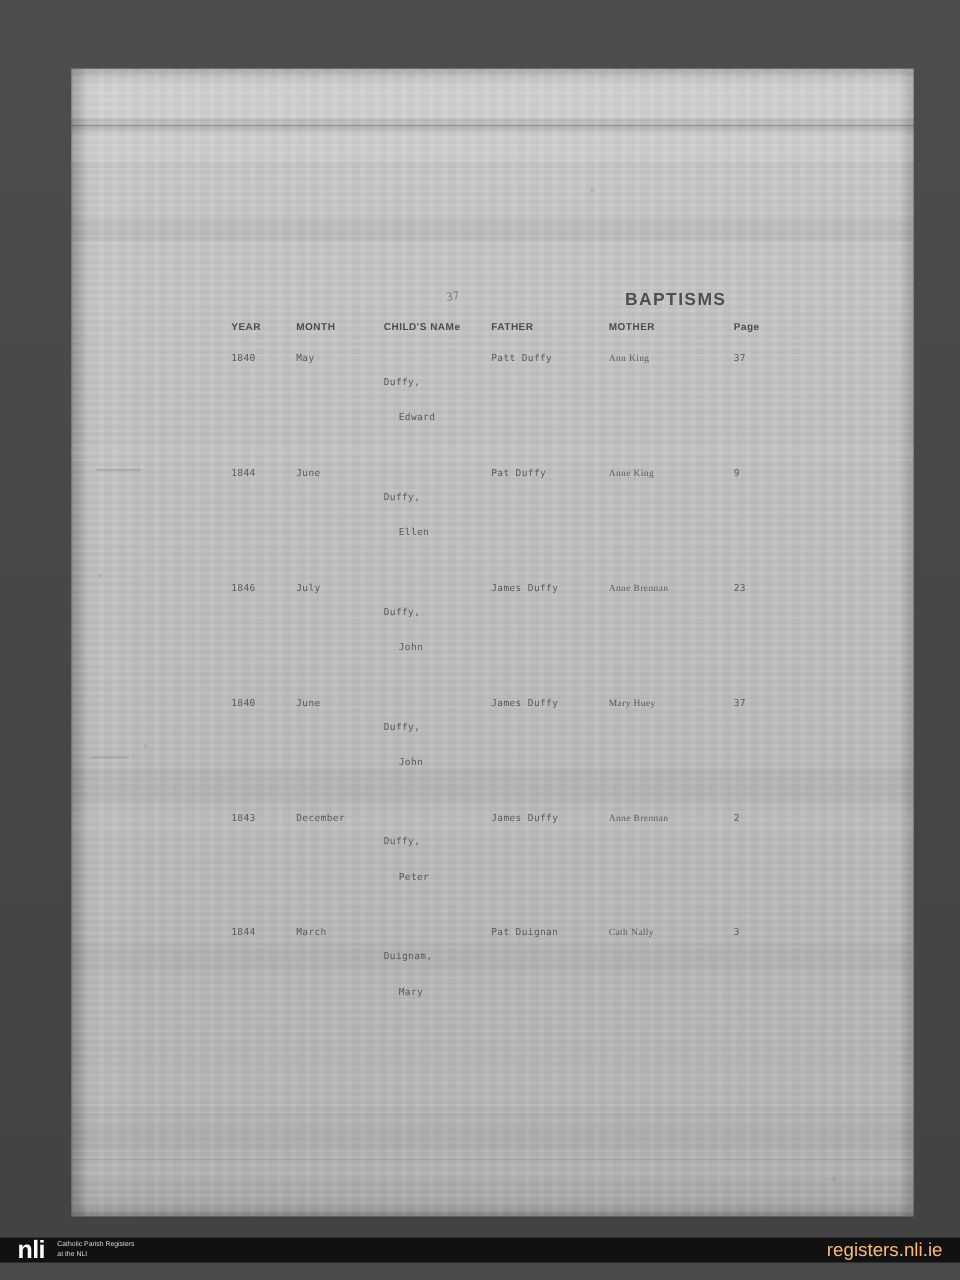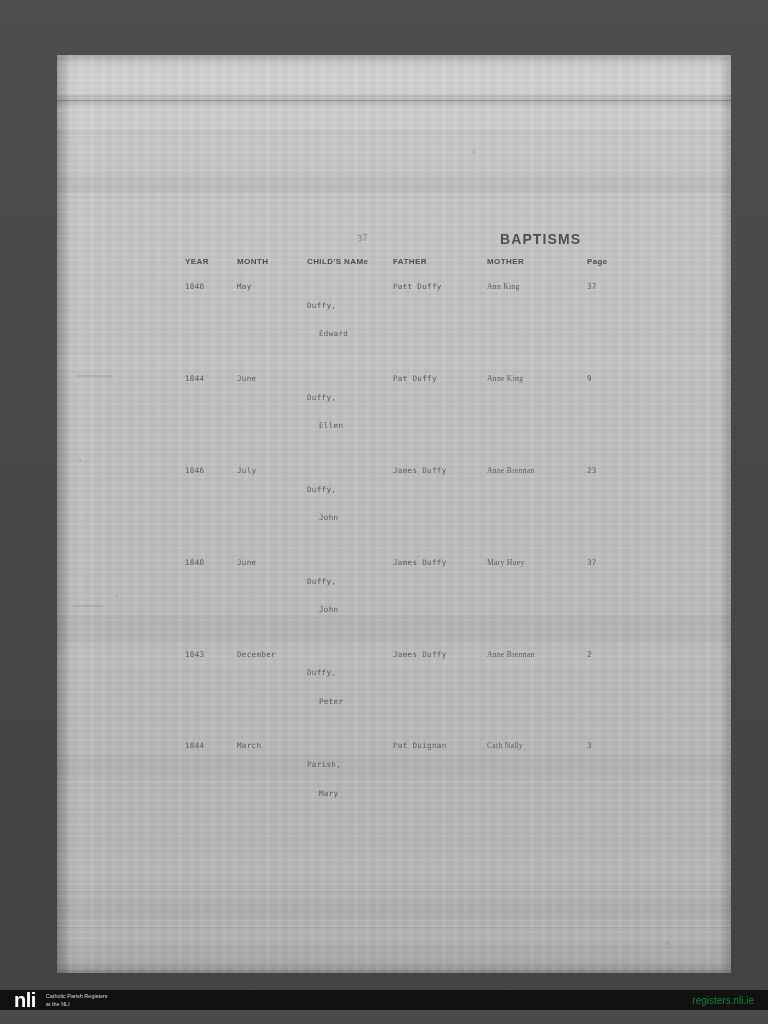--- a/index.html
+++ b/index.html
@@ -192,22 +192,22 @@
   }
   .brand-sub {
     font-family: "Liberation Sans", sans-serif;
     font-size: 5.5px;
     line-height: 1.5;
     color: #d8d8d8;
     max-width: 64px;
   }
   .footer-right {
     font-family: "Liberation Sans", sans-serif;
-    font-size: 10px;
-    color: #15803d;
+    font-size: 15px;
+    color: #fdba74;
   }
 </style>
 </head>
 <body>
 
 <div id="page">
 
   <div class="viewer">
 
     <div class="scan">
@@ -314,21 +314,21 @@
               <td class="c-father">James Duffy</td>
               <td class="c-mother">Anne Brennan</td>
               <td class="c-page">2</td>
             </tr>
 
 
             <tr>
               <td class="c-year">1844</td>
               <td class="c-month">March</td>
               <td class="c-child">
-                <span class="child-sur">Parish,</span>
+                <span class="child-sur">Duignam,</span>
                 <span class="child-given">Mary</span>
               </td>
               <td class="c-father">Pat Duignan</td>
               <td class="c-mother">Cath Nally</td>
               <td class="c-page">3</td>
             </tr>
 
           </tbody>
         </table>
 

